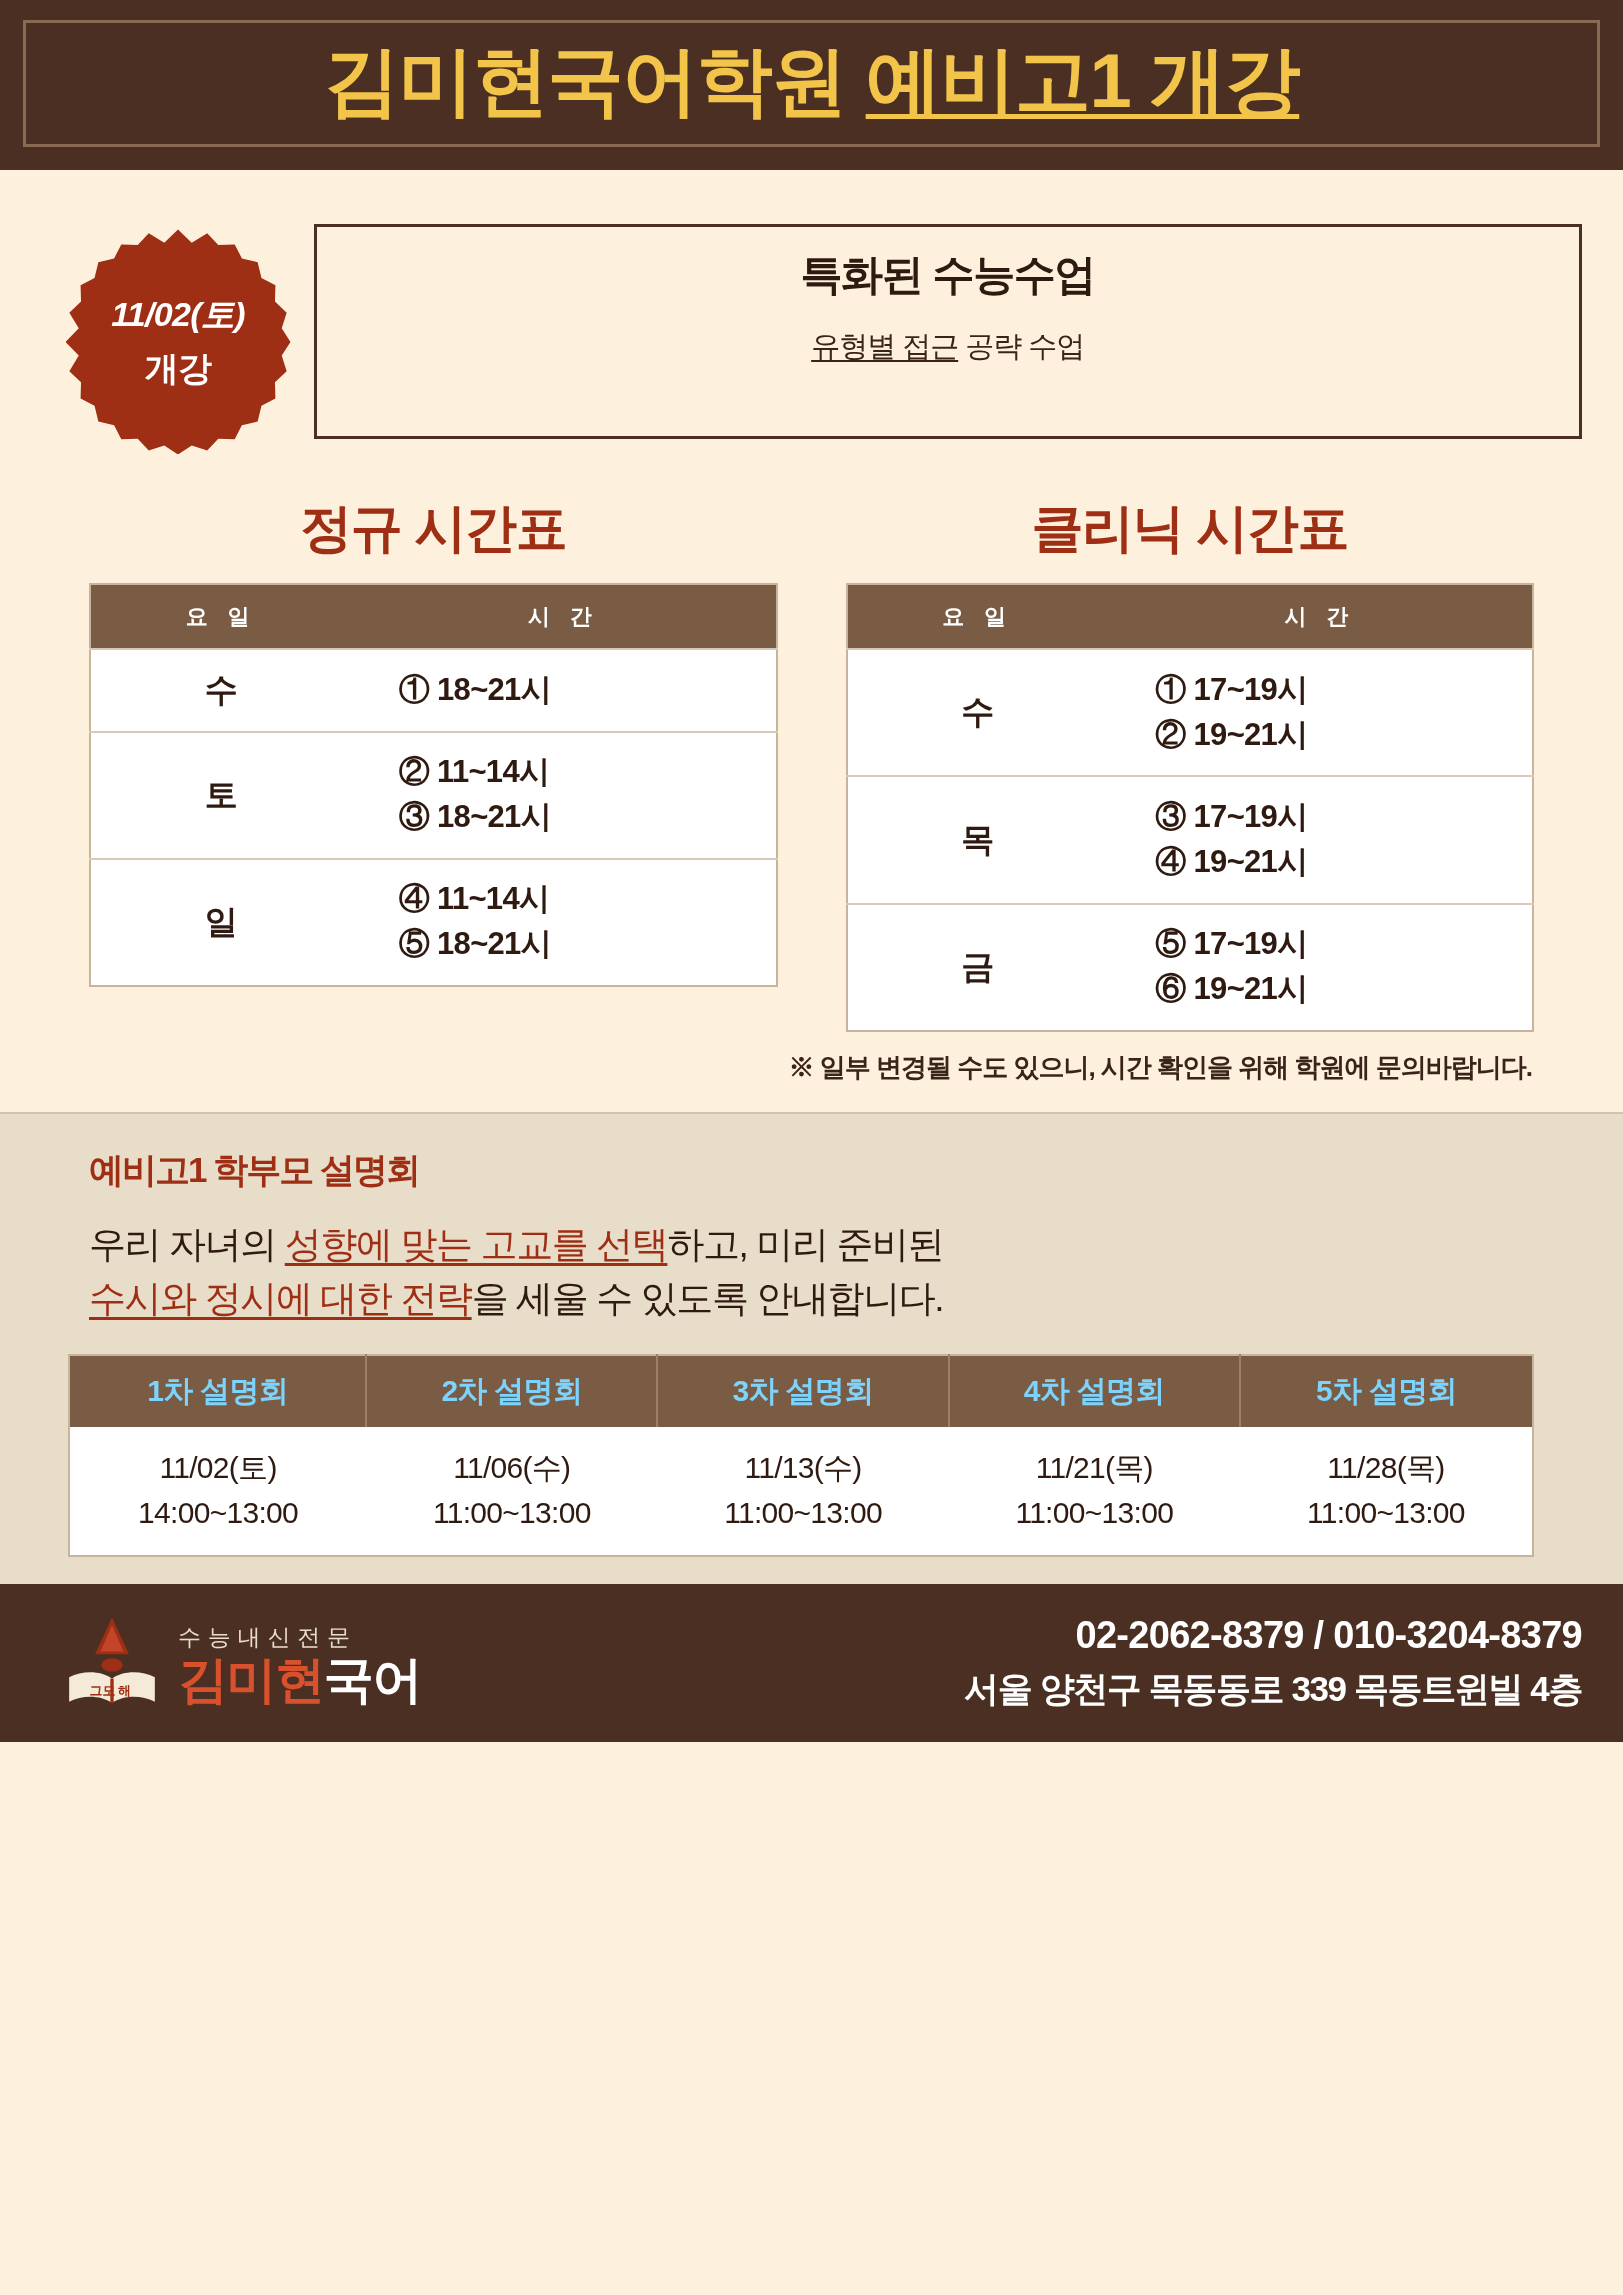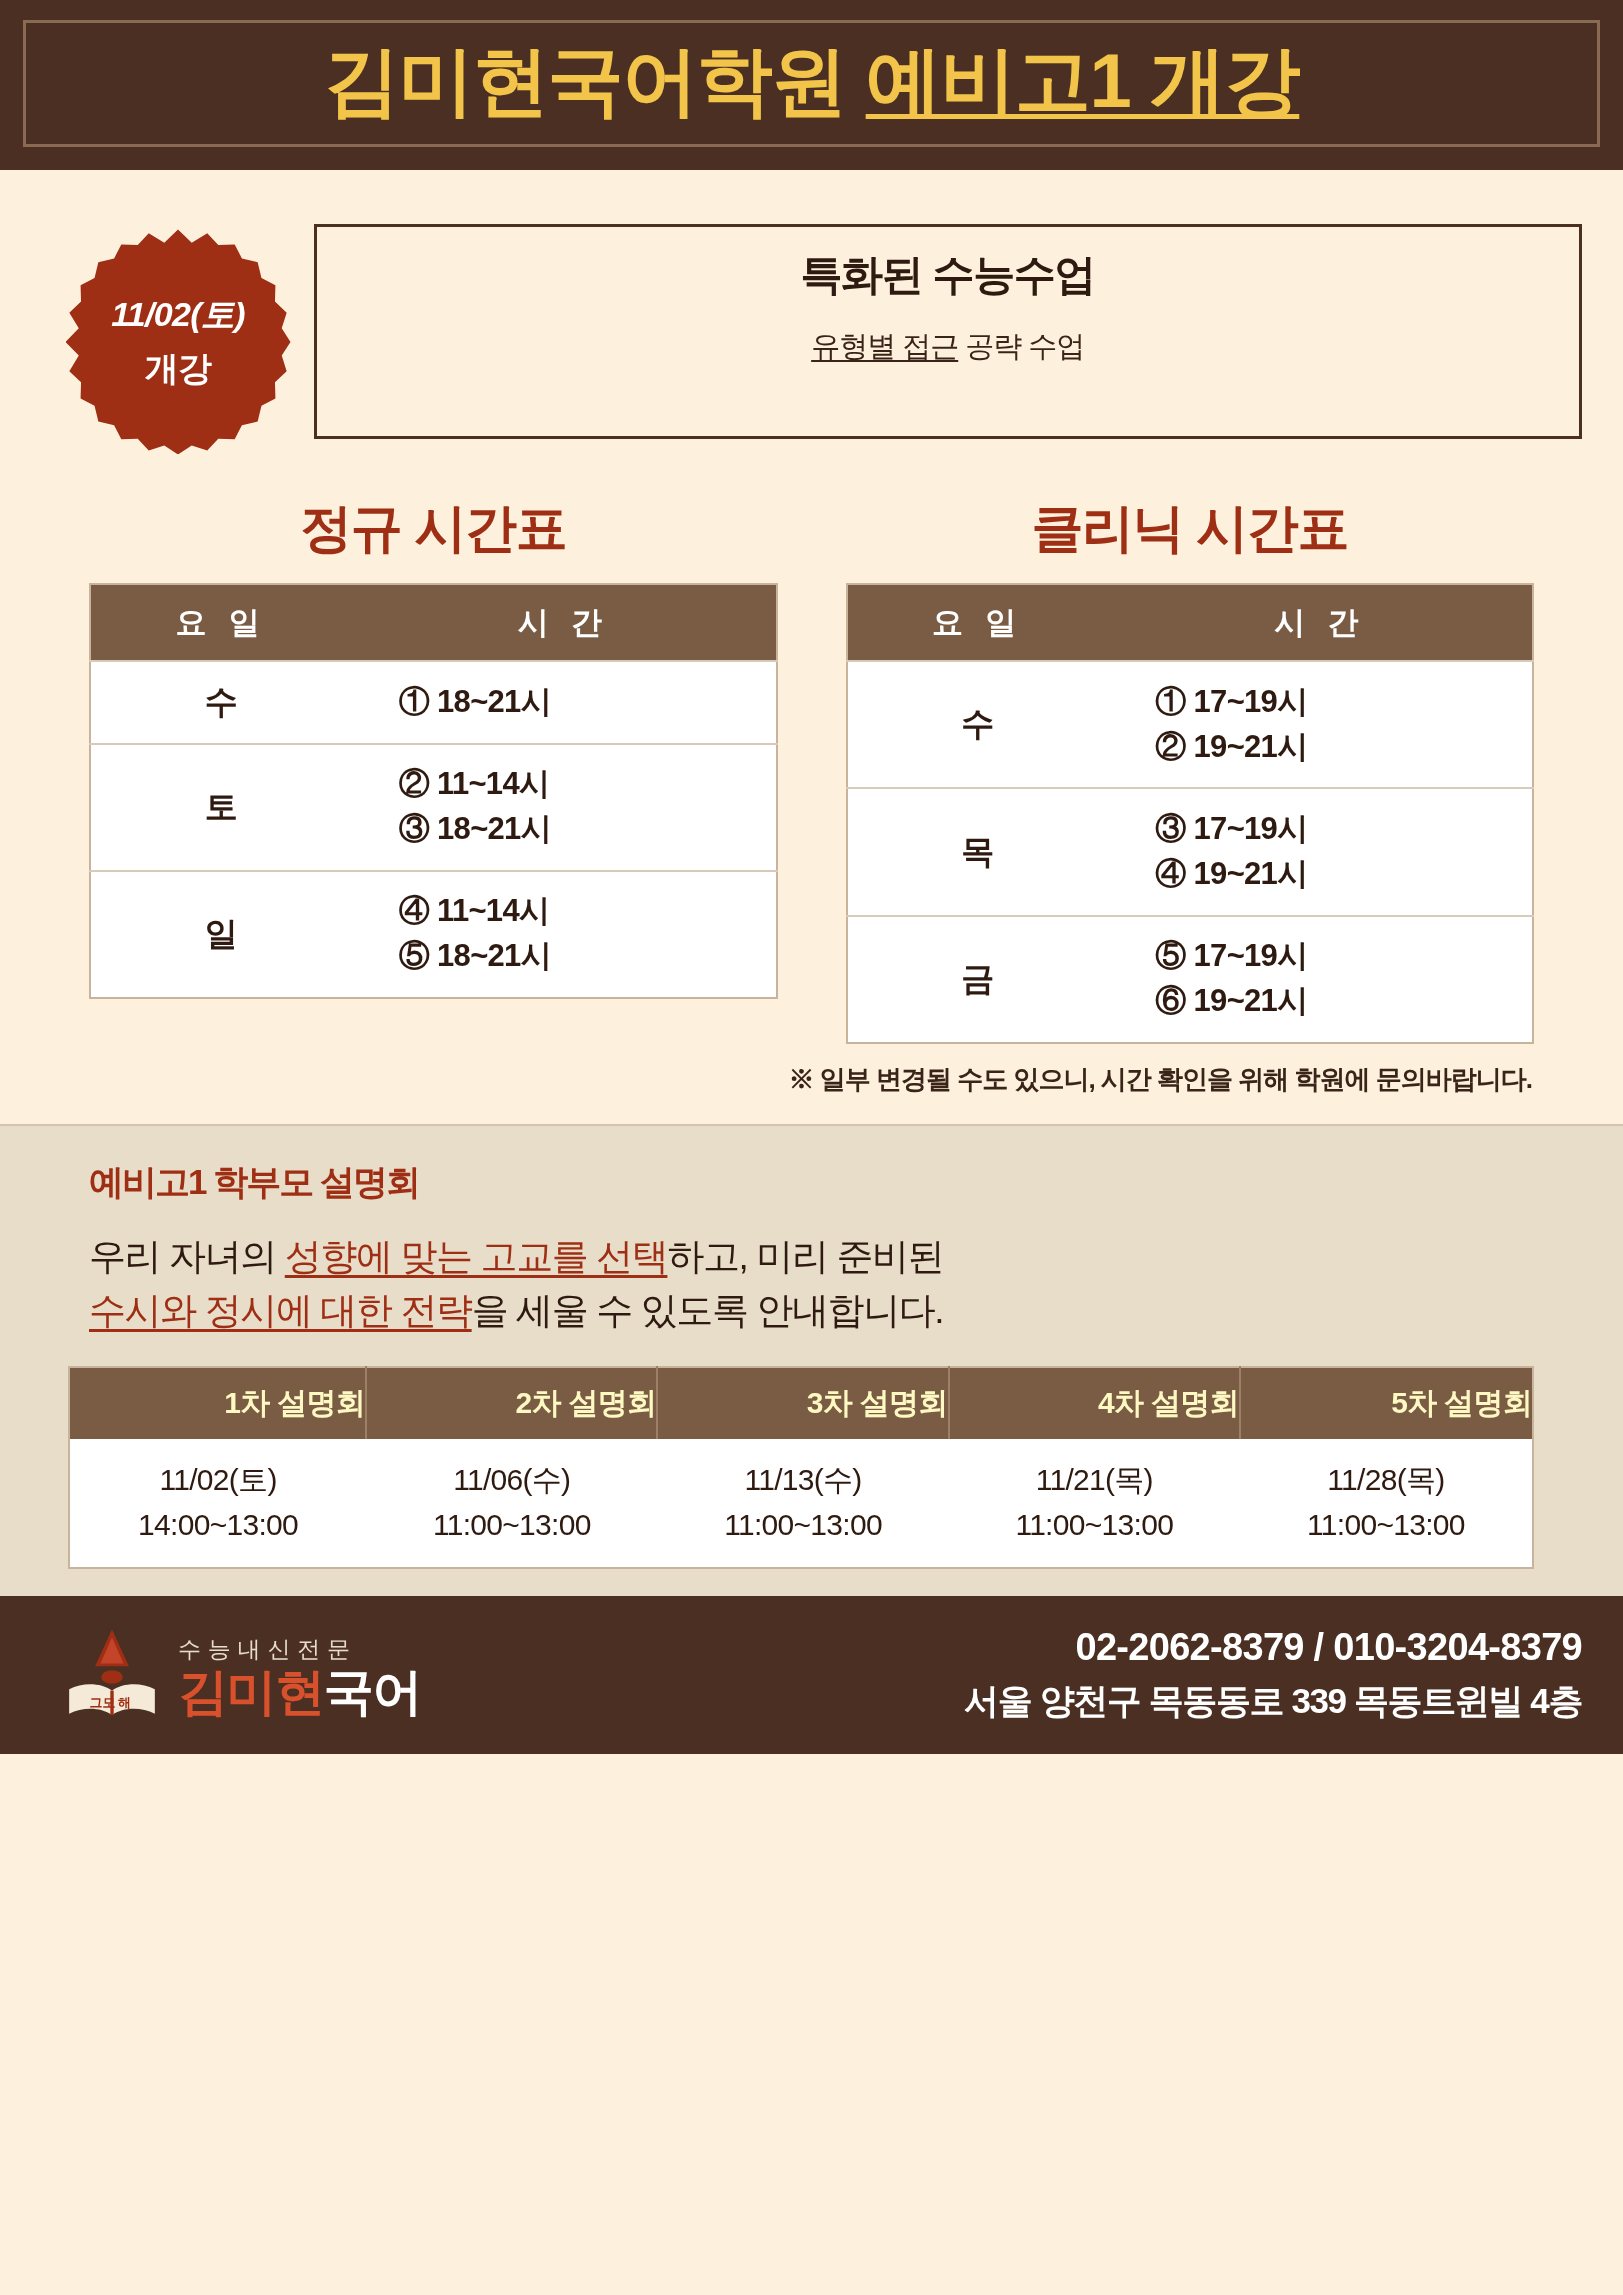--- a/index.html
+++ b/index.html
@@ -135,21 +135,21 @@
   }
   table.tt {
     width: 100%;
     border-collapse: collapse;
     background: #fff;
     border: 2px solid #c8b49c;
   }
   table.tt thead th {
     background: #7a5c44;
     color: #fff;
-    font-size: 31px;
+    font-size: 22px;
     font-weight: bold;
     padding: 16.4px 0;
     letter-spacing: 6.8px;
   }
   table.tt thead th:first-child { width: 38%; }
   table.tt tbody td {
     border-top: 2px solid #d8cab8;
     font-size: 31px;
     font-weight: bold;
     color: #2e1a10;
@@ -196,27 +196,26 @@
 
   table.sem {
     width: calc(100% - 157px);
     margin: 29px 89px 0 68px;
     border-collapse: collapse;
     background: #fff;
     border: 2px solid #c8b49c;
   }
   table.sem thead th {
     background: #7a5c44;
-    color: #fef9c3;
+    color: #7dd3fc;
     font-size: 30px;
     font-weight: bold;
     padding: 15px 0;
     letter-spacing: -0.7px;
     border-right: 2px solid #9c8167;
-    text-align: right;
   }
   table.sem thead th:last-child { border-right: none; }
   table.sem tbody td {
     text-align: center;
     font-size: 30px;
     color: #2e1a10;
     padding: 17.7px 0 20.4px 0;
     letter-spacing: -0.7px;
     line-height: 1.5;
   }

